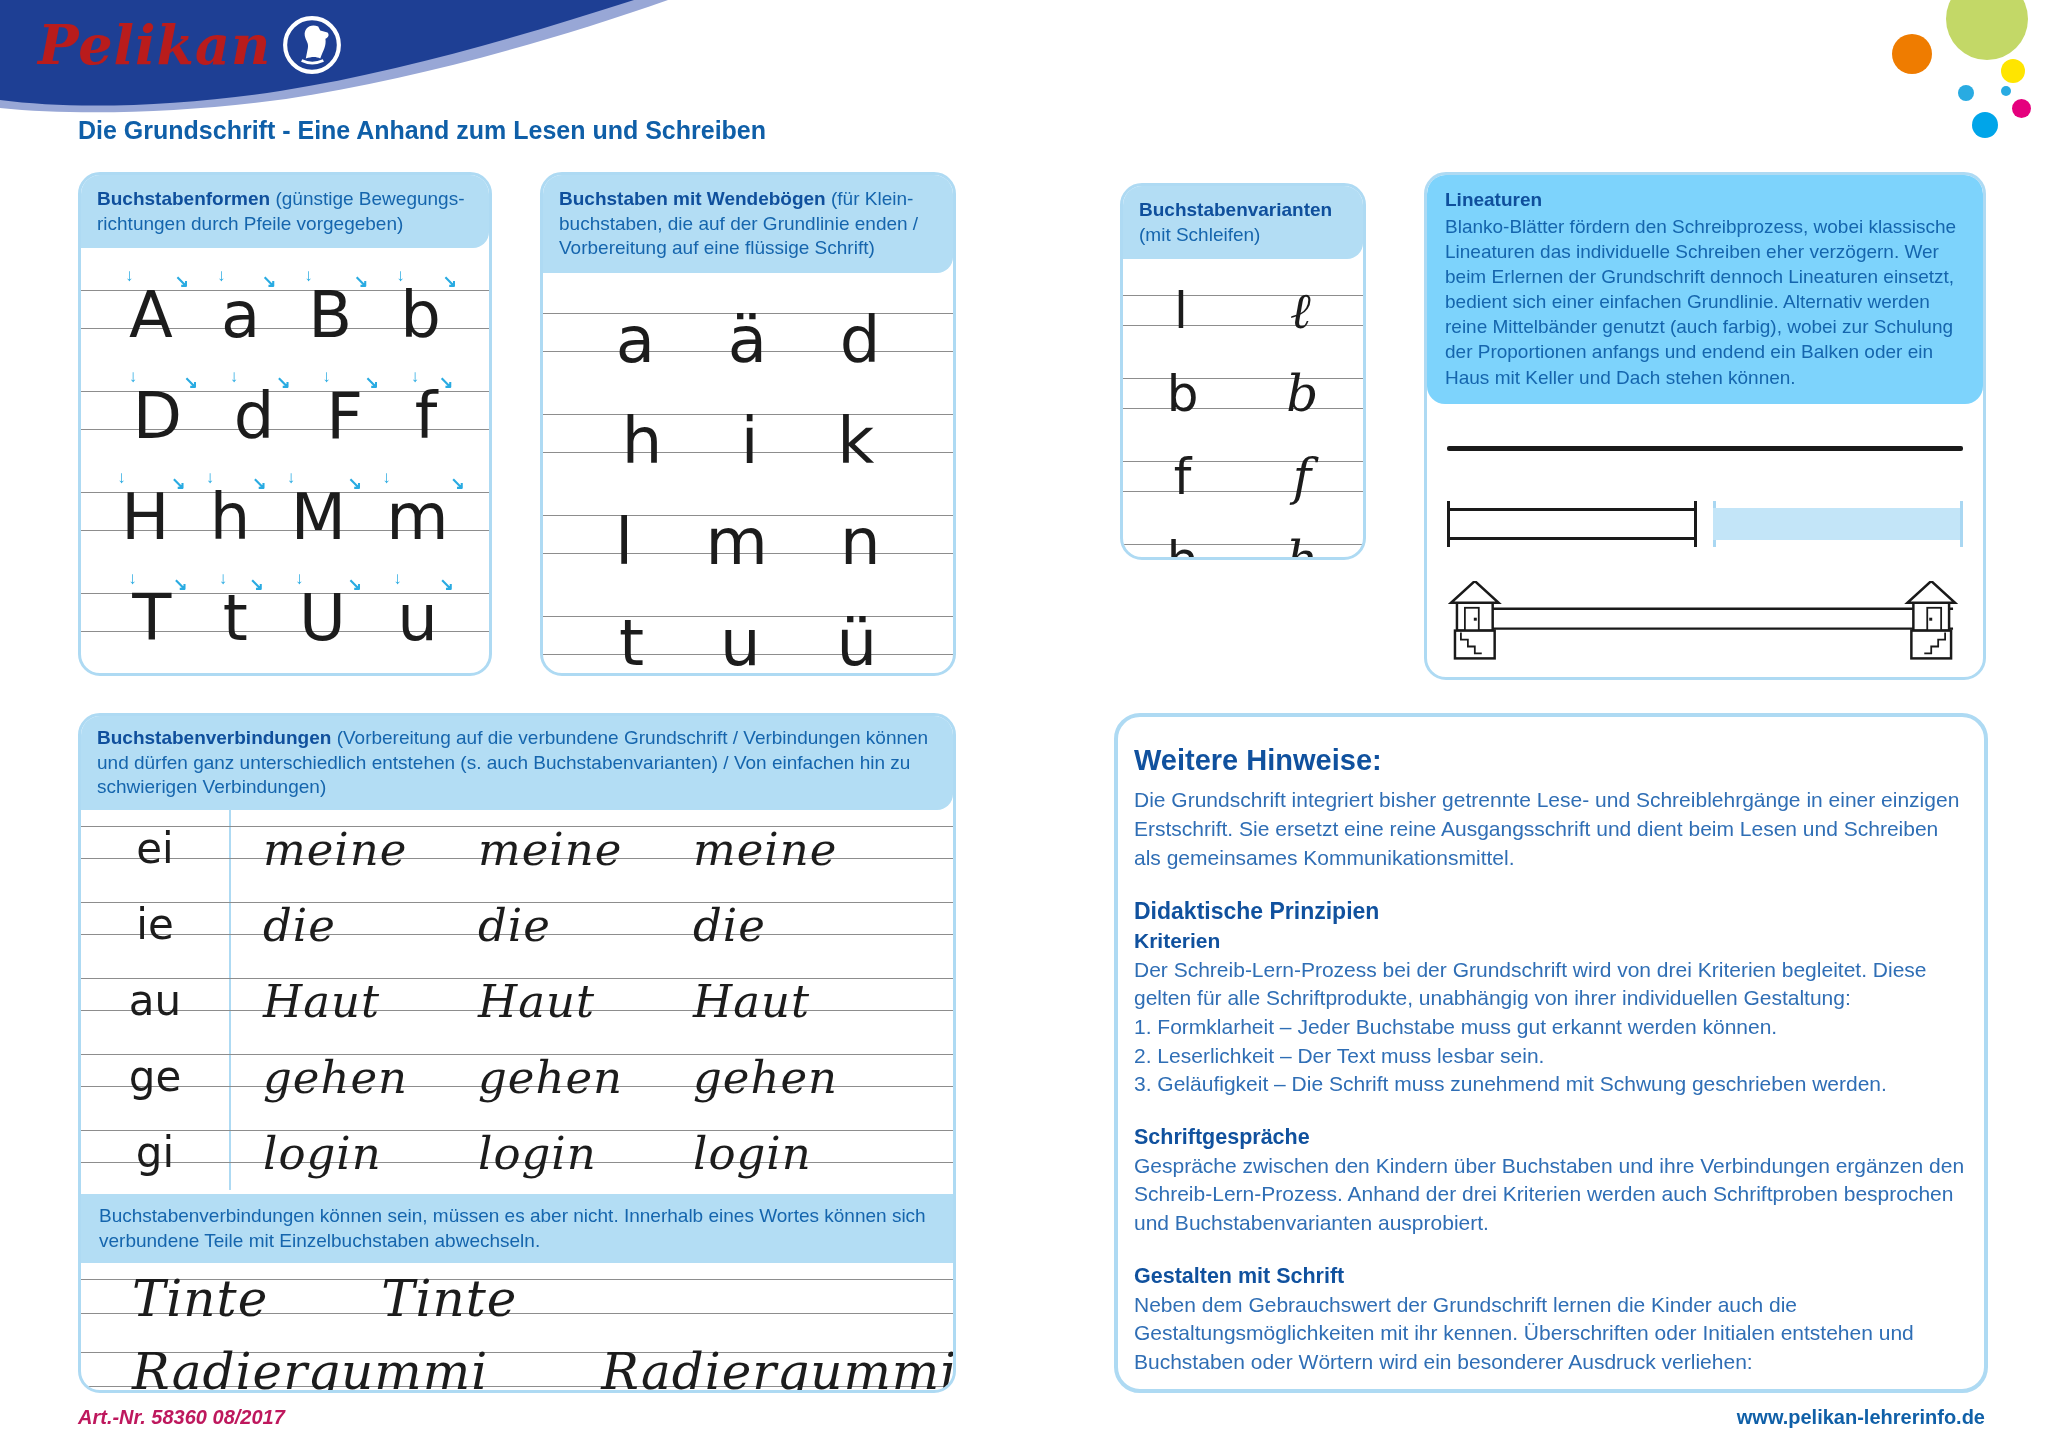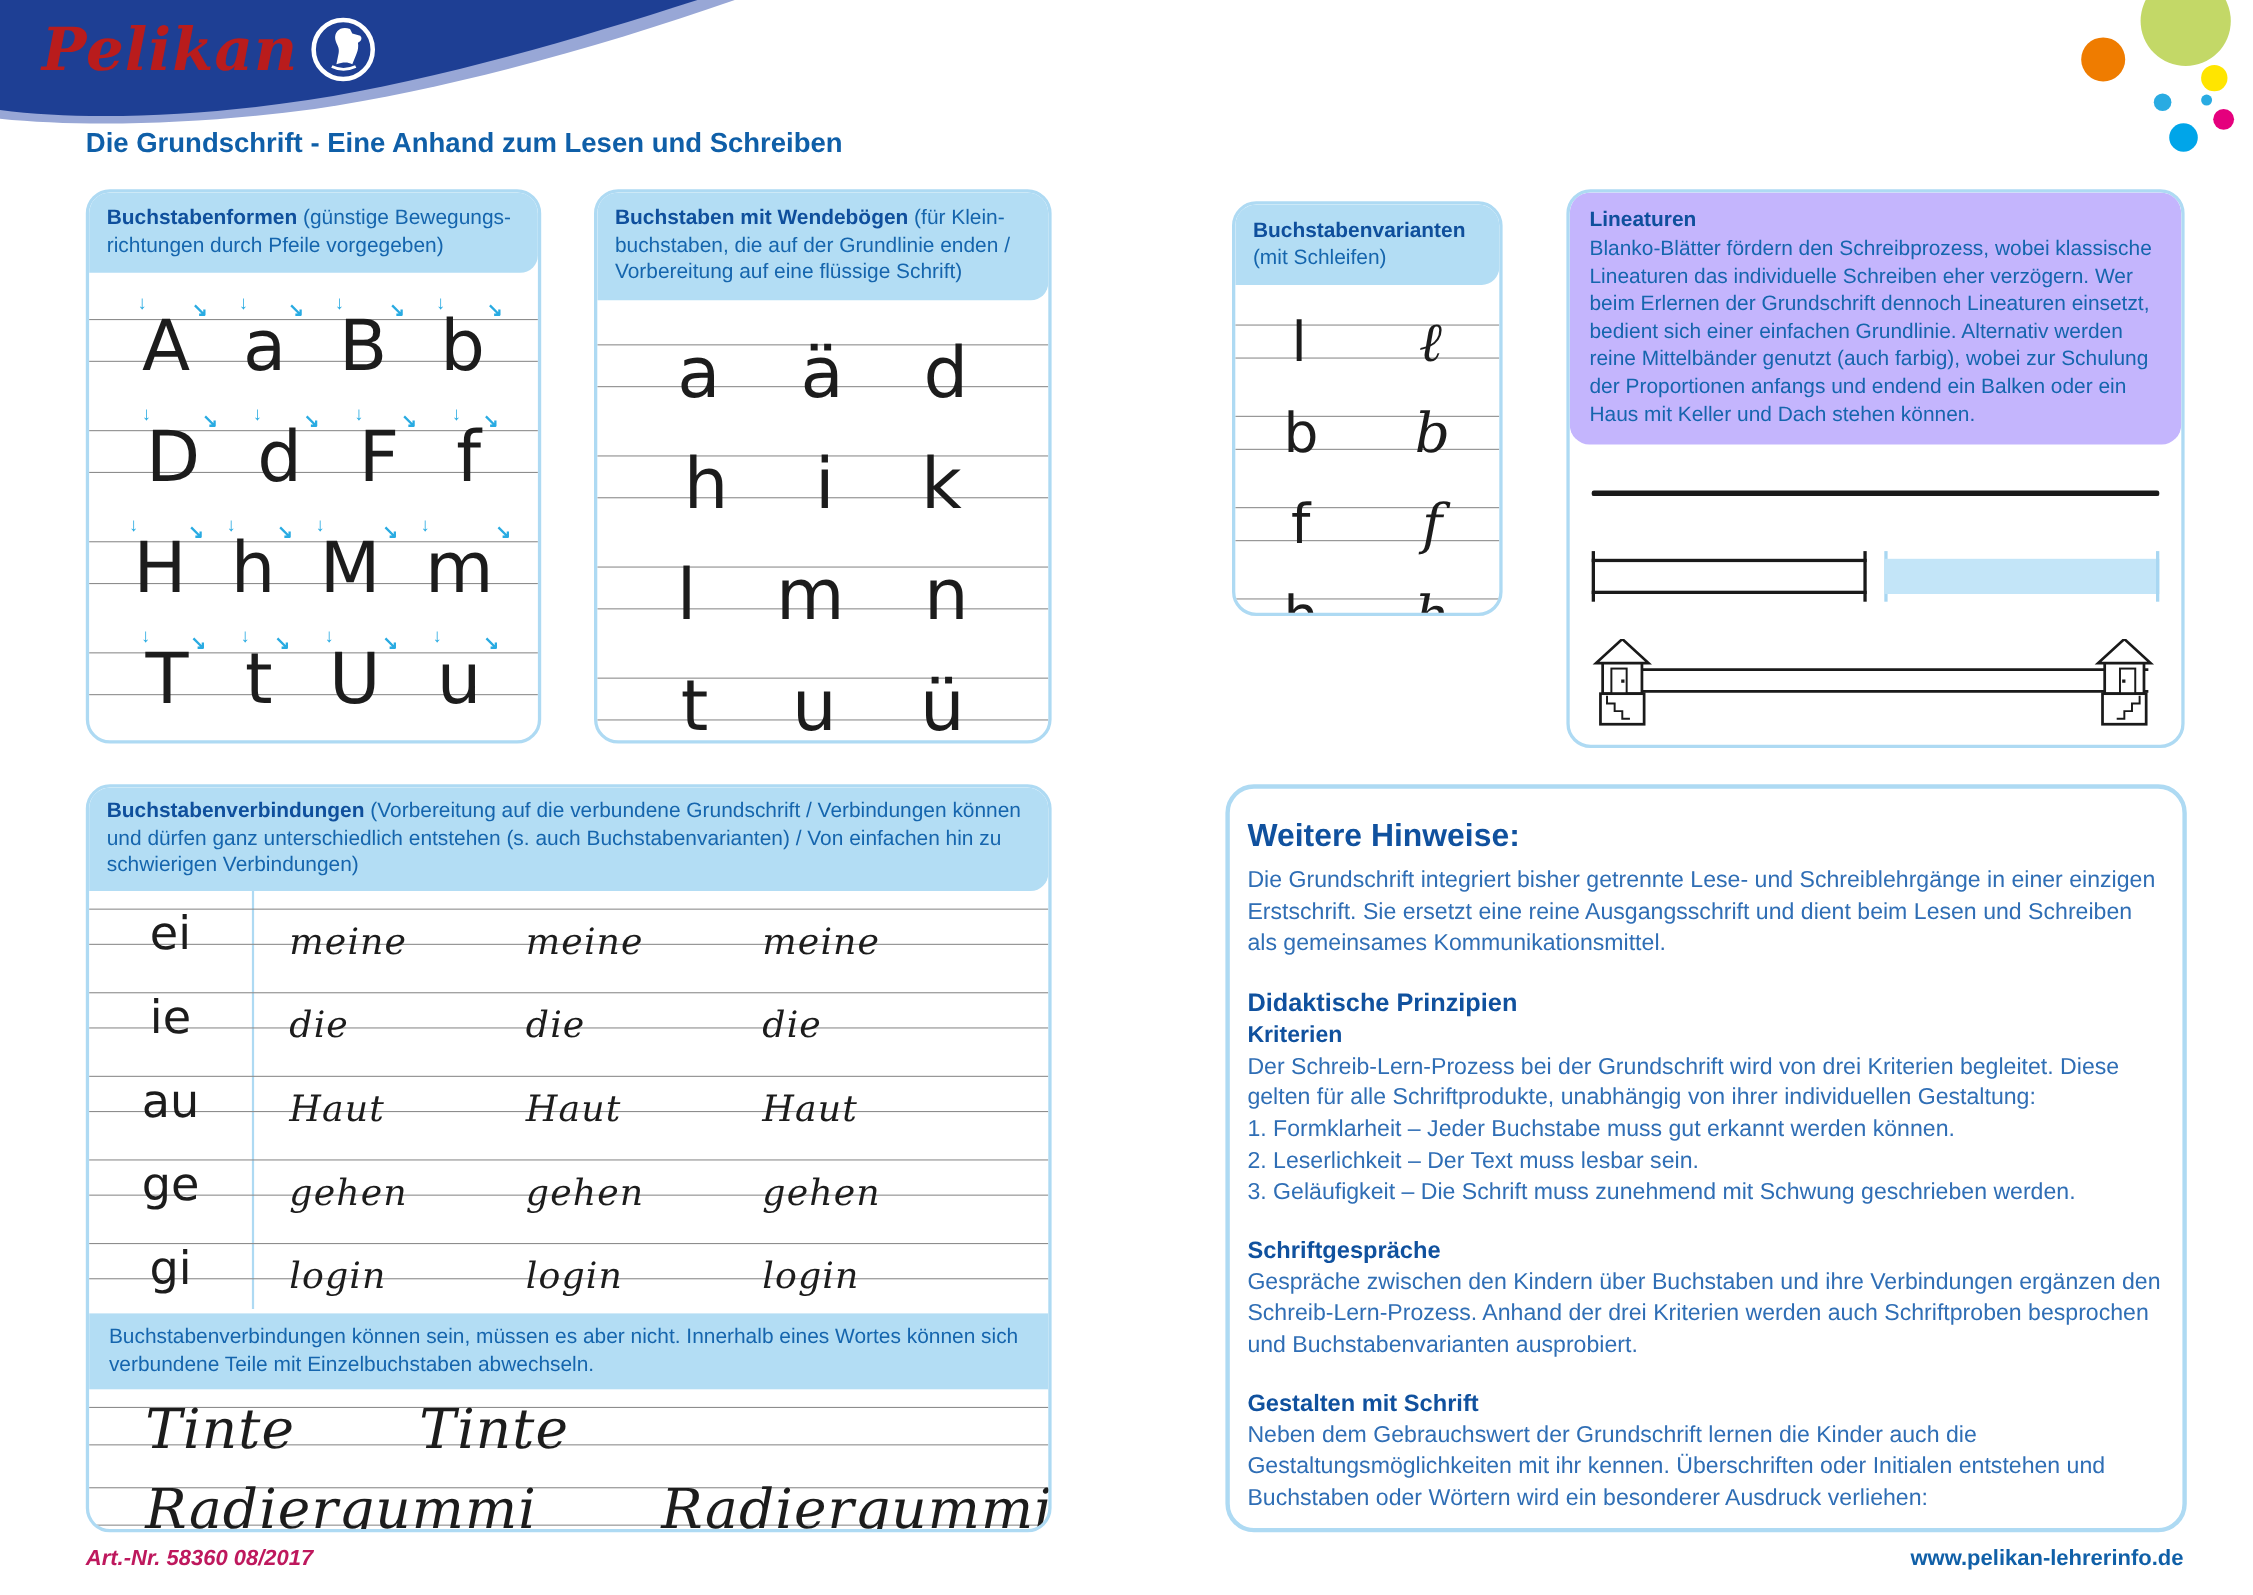--- a/index.html
+++ b/index.html
@@ -66,21 +66,21 @@
   .p2row .glyph{font-size:64px; line-height:1;}
   .p3row .glyph{font-size:50px; line-height:1;}
   .lwrap{position:relative; display:inline-block;}
   .arr{position:absolute; font-size:17px; line-height:1; font-weight:bold;}
   .arr.a1{top:-16px; left:-4px;}
   .arr.a2{top:-10px; right:-16px;}
   
   .p3row .letters{justify-content:space-around; bottom:14px;}
   
   .lin-head{
-    background:#c4b5fd; border-radius:18px; padding:12px 18px 14px 18px;
+    background:#7dd3fc; border-radius:18px; padding:12px 18px 14px 18px;
     color:#1565ad; font-size:19px; line-height:1.32;
   }
   .lin-head b{display:block; color:#0f4f9c; margin-bottom:2px;}
   .lin-body{padding:0 20px;}
   .lin-line{margin-top:42px; height:5px; background:#1a1a1a; border-radius:2px;}
   .lin-bar{margin-top:50px; height:46px; display:flex; gap:16px;}
   .lin-bar .half{position:relative; flex:1;}
   .cap{position:absolute; top:0; bottom:0; width:3px; background:#1a1a1a;}
   .cap.l{left:0;} .cap.r{right:0;}
   .hline{position:absolute; left:0; right:0; height:3px; background:#1a1a1a;}
@@ -93,21 +93,21 @@
   .verb-rows{position:relative;}
   .verb-divider{position:absolute; left:148px; top:0; bottom:0; width:2px; background:#aedaf3;}
   .vrow .pair{
     position:absolute; left:0; width:148px; bottom:16px; text-align:center;
     font-size:42px; line-height:1; color:#1c1c1c;
   }
   .vrow .words{
     position:absolute; left:148px; right:0; bottom:14px;
     display:flex; padding-left:34px;
   }
-  .vrow .words .glyph{font-size:33px; line-height:1; flex:0 0 215px;}
+  .vrow .words .glyph{font-size:45px; line-height:1; flex:0 0 215px;}
   .note-band{
     background:#b3ddf4; color:#1565ad; font-size:19px; line-height:1.3;
     padding:10px 18px; margin-top:4px;
   }
   .xrow .words{position:absolute; left:0; right:0; bottom:12px; display:flex; gap:86px; padding-left:24px;}
   .xrow .words .glyph{font-size:50px; line-height:1;margin-left:27px;}
   
   .hin-inner{padding:24px 16px; color:#2f6eb5; font-size:21px; line-height:1.36;}
   .hin-title{font-size:29px; font-weight:bold; color:#10519e; margin:0 0 6px 0;}
   .hin-intro{margin:0;}

